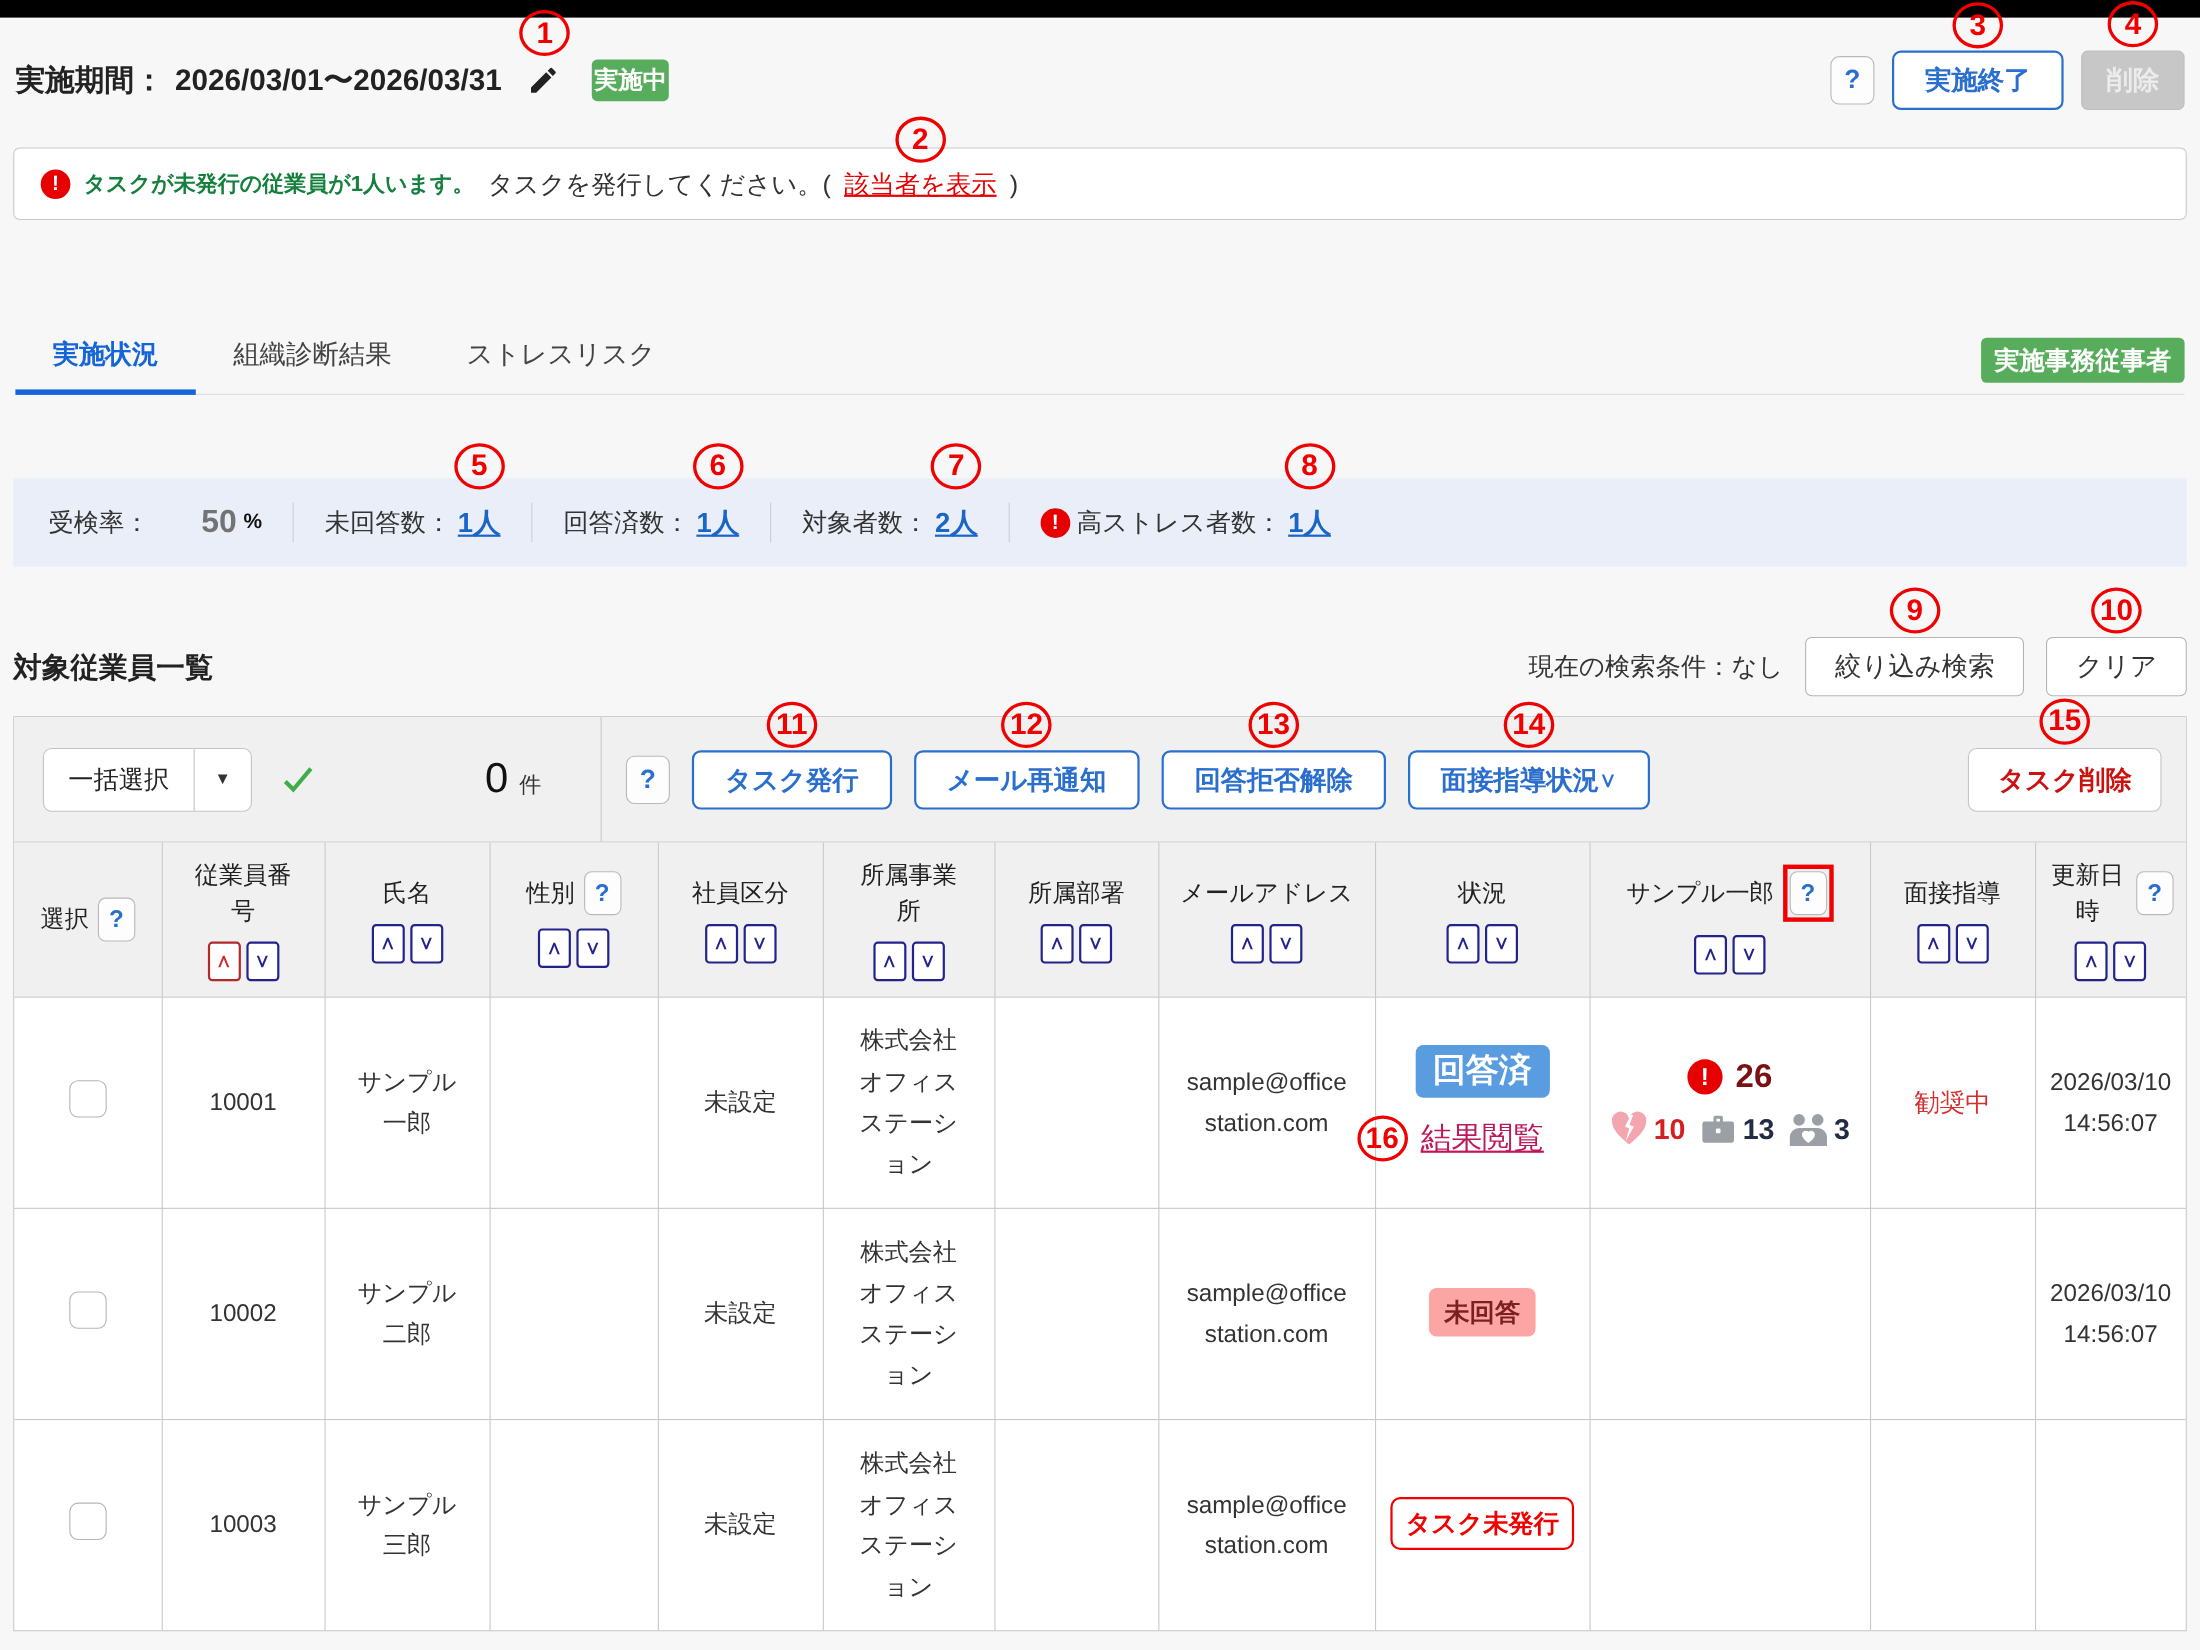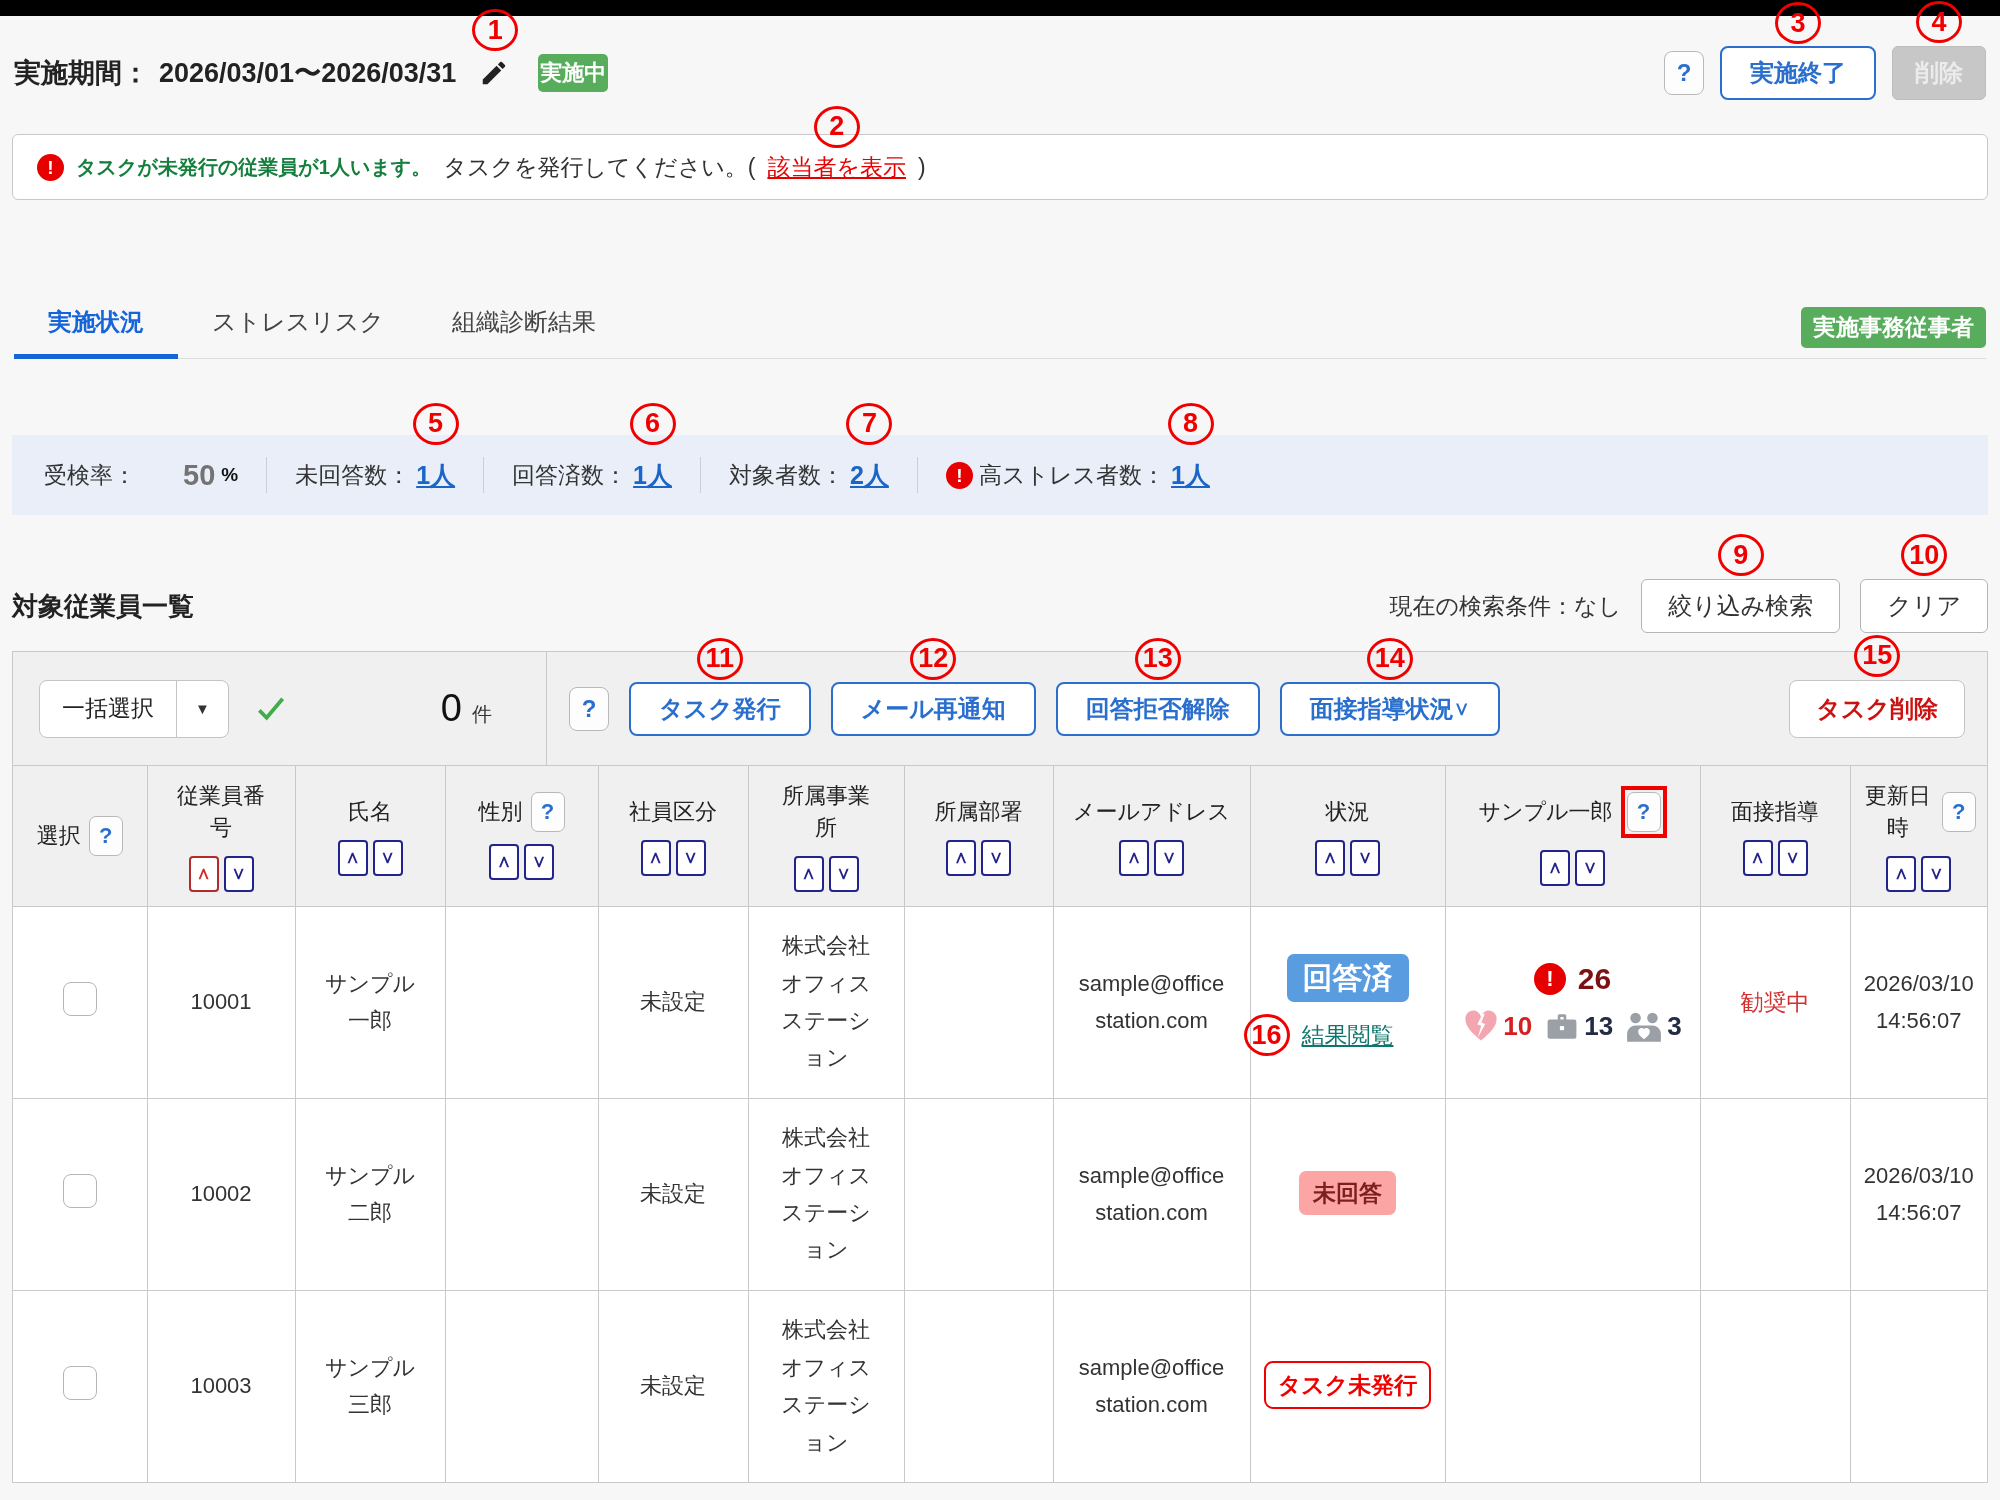--- a/index.html
+++ b/index.html
@@ -144,21 +144,21 @@
   .cell-wrap { display:inline-block; line-height:1.7; }
   .w-name { max-width:96px; }
   .w-office { max-width:96px; }
   .w-email { max-width:152px; word-break:break-all; text-align:center; }
   .w-date { max-width:116px; word-break:break-all; text-align:center; }
 
   .status-stack { display:flex; flex-direction:column; align-items:center; gap:18px; }
   .badge-answered { background:#5a9ce0; color:#fff; font-weight:bold; font-size:30px; padding:9px 16px; border-radius:7px; line-height:1; }
   .badge-unanswered { background:#fca5a5; color:#7c1f1f; font-weight:bold; font-size:23px; padding:9px 14px; border-radius:7px; line-height:1; }
   .badge-notask { border:2px solid #f10000; color:#f10000; font-weight:bold; font-size:23px; padding:9px 12px; border-radius:9px; background:#fff; line-height:1; }
-  .result-link { position:relative; color:#0f766e; font-size:23px; text-decoration:underline; cursor:pointer; }
+  .result-link { position:relative; color:#be185d; font-size:28px; text-decoration:underline; cursor:pointer; }
 
   .stress-total { display:flex; align-items:center; justify-content:center; gap:12px; margin-bottom:14px; }
   .excl.big { width:32px; height:32px; font-size:22px; }
   .stress-num { font-size:30px; font-weight:bold; color:#7b1113; }
   .stress-sub { display:flex; align-items:center; justify-content:center; gap:4px; }
   .stress-sub .n-mind { color:#d42020; font-weight:bold; font-size:26px; }
   .stress-sub .n-dark { color:#232b45; font-weight:bold; font-size:26px; }
   .interview-text { color:#d32f2f; font-size:23px; }
   .icon-svg { display:inline-block; vertical-align:middle; }
 </style>
@@ -198,22 +198,22 @@
   <span>タスクを発行してください。(</span>
   <span class="rel">
     <span class="ann ann-above-sm">2</span>
     <a class="alert-link">該当者を表示</a>
   </span>
   <span>)</span>
 </div>
 
 <div class="tabs-row">
   <div class="tab active">実施状況</div>
+  <div class="tab">組織診断結果</div>
   <div class="tab">ストレスリスク</div>
-  <div class="tab">組織診断結果</div>
   <div class="role-badge">実施事務従事者</div>
 </div>
 
 <div class="stats-bar">
   <div class="stat">
     <span>受検率：</span>
     <span class="stat-rate-num">50</span>
     <span class="stat-rate-unit">%</span>
   </div>
   <div class="stat-sep"></div>

